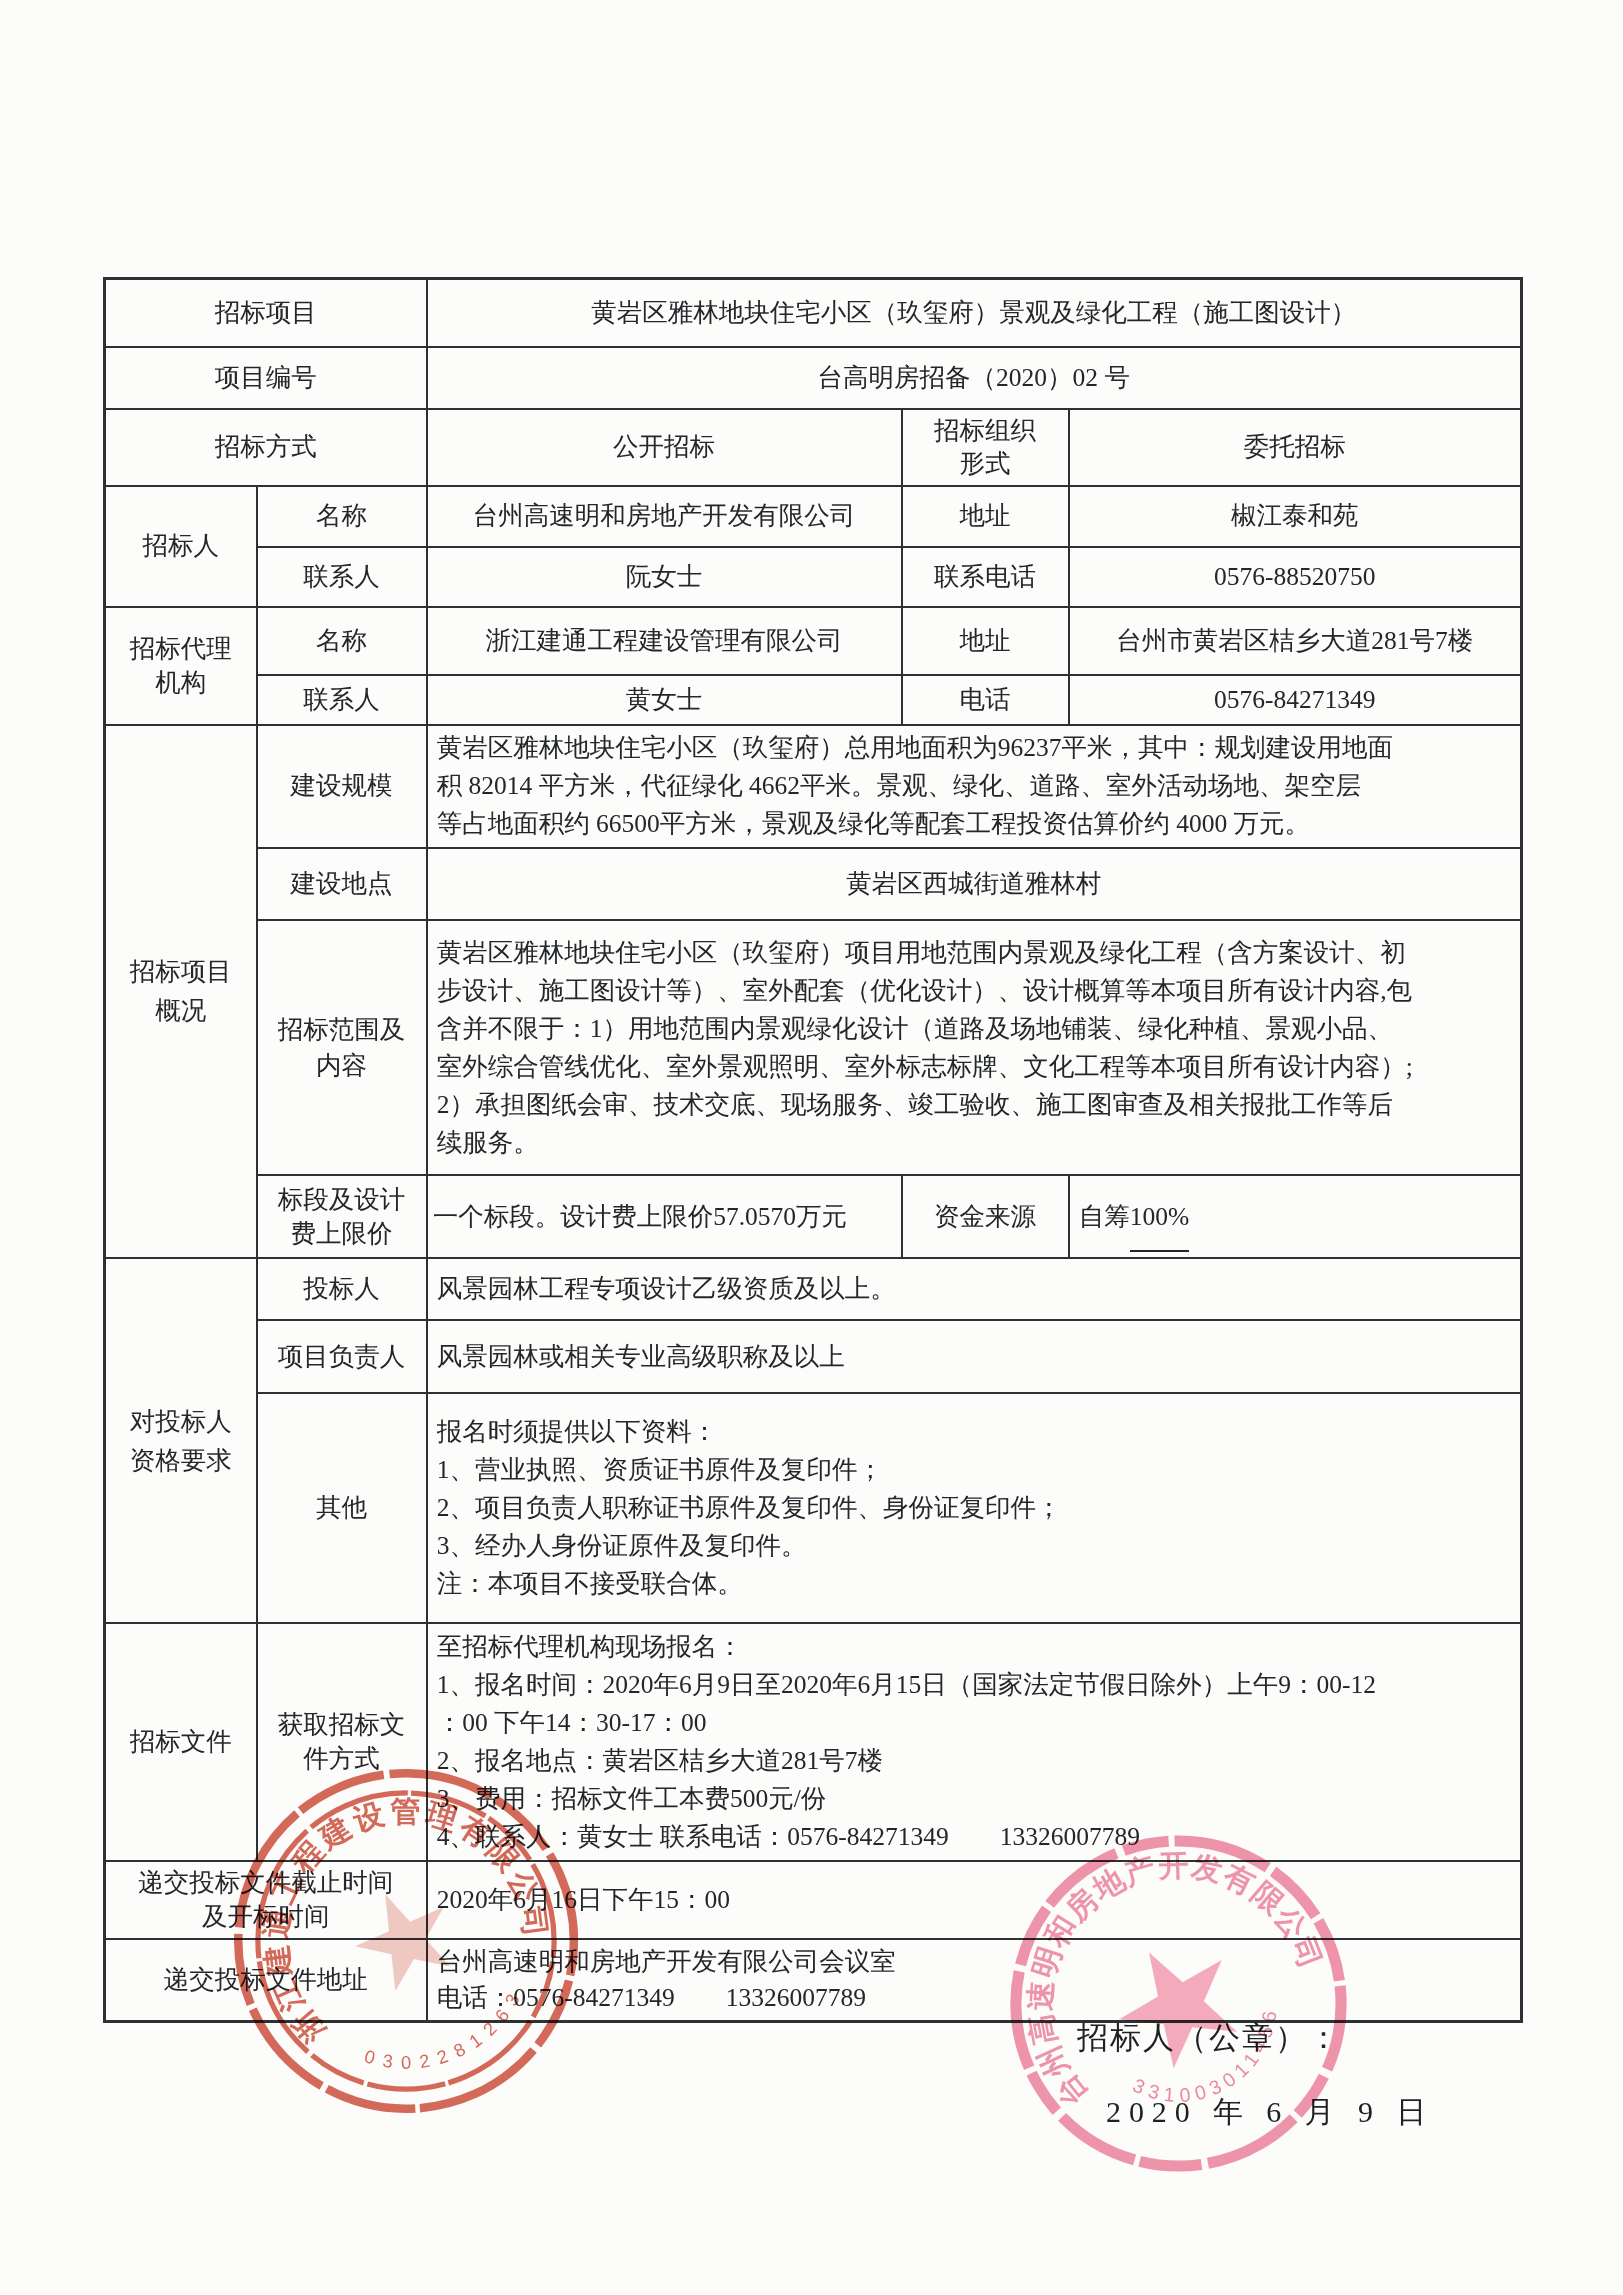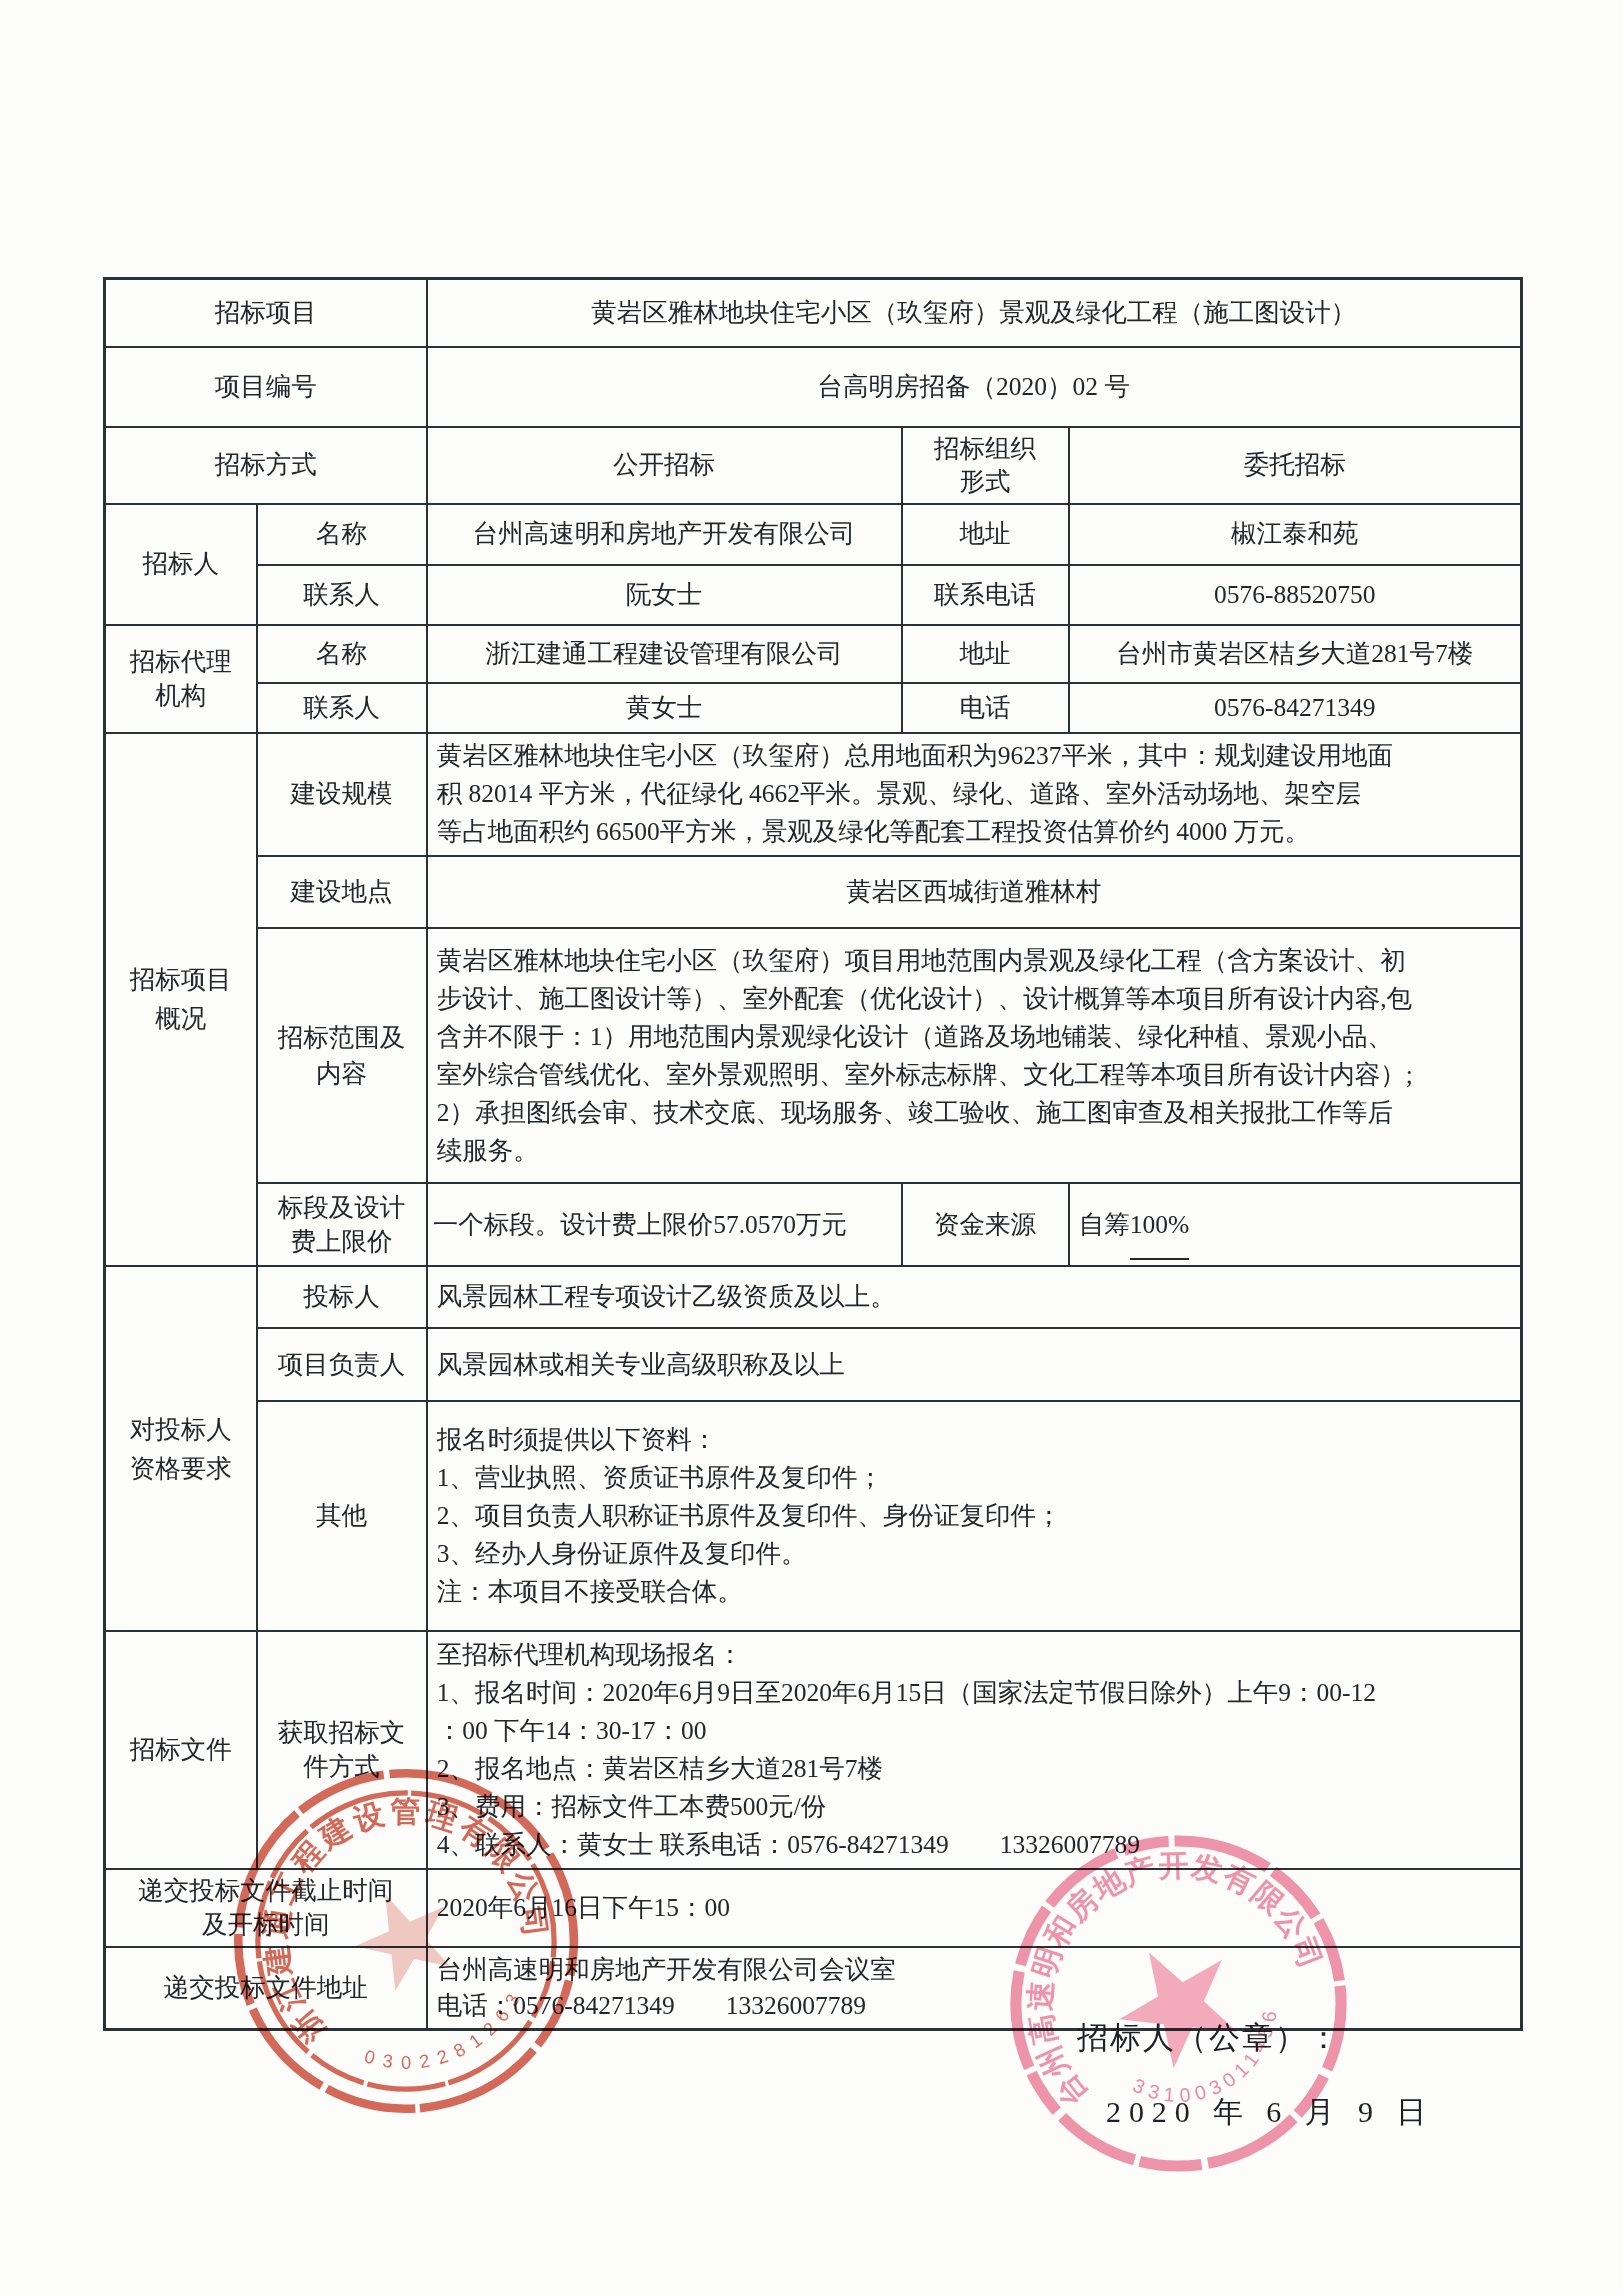--- a/index.html
+++ b/index.html
@@ -36,21 +36,21 @@
         <col style="width:170px">
         <col style="width:475px">
       <col style="width:167px">
         <col style="width:453px">
     </colgroup>
     <tbody>
         <tr style="height:68px">
       <td colspan="2" class="c">招标项目</td>
       <td colspan="3" class="c">黄岩区雅林地块住宅小区（玖玺府）景观及绿化工程（施工图设计）</td>
     </tr>
-    <tr style="height:80px">
+    <tr style="height:62px">
       <td colspan="2" class="c">项目编号</td>
       <td colspan="3" class="c">台高明房招备（2020）02 号</td>
     </tr>
     <tr style="height:77px">
       <td colspan="2" class="c">招标方式</td>
       <td class="c">公开招标</td>
       <td class="c ml" style="line-height:33px">招标组织
 形式</td>
       <td class="c">委托招标</td>
     </tr>
@@ -60,21 +60,21 @@
       <td class="c">台州高速明和房地产开发有限公司</td>
       <td class="c">地址</td>
       <td class="c">椒江泰和苑</td>
     </tr>
     <tr style="height:60px">
       <td class="c">联系人</td>
       <td class="c">阮女士</td>
       <td class="c">联系电话</td>
       <td class="c">0576-88520750</td>
     </tr>
-    <tr style="height:58px">
+    <tr style="height:68px">
       <td rowspan="2" class="c ml" style="line-height:34px">招标代理
 机构</td>
       <td class="c">名称</td>
       <td class="c">浙江建通工程建设管理有限公司</td>
       <td class="c">地址</td>
       <td class="c">台州市黄岩区桔乡大道281号7楼</td>
     </tr>
     <tr style="height:50px">
       <td class="c">联系人</td>
       <td class="c">黄女士</td>

